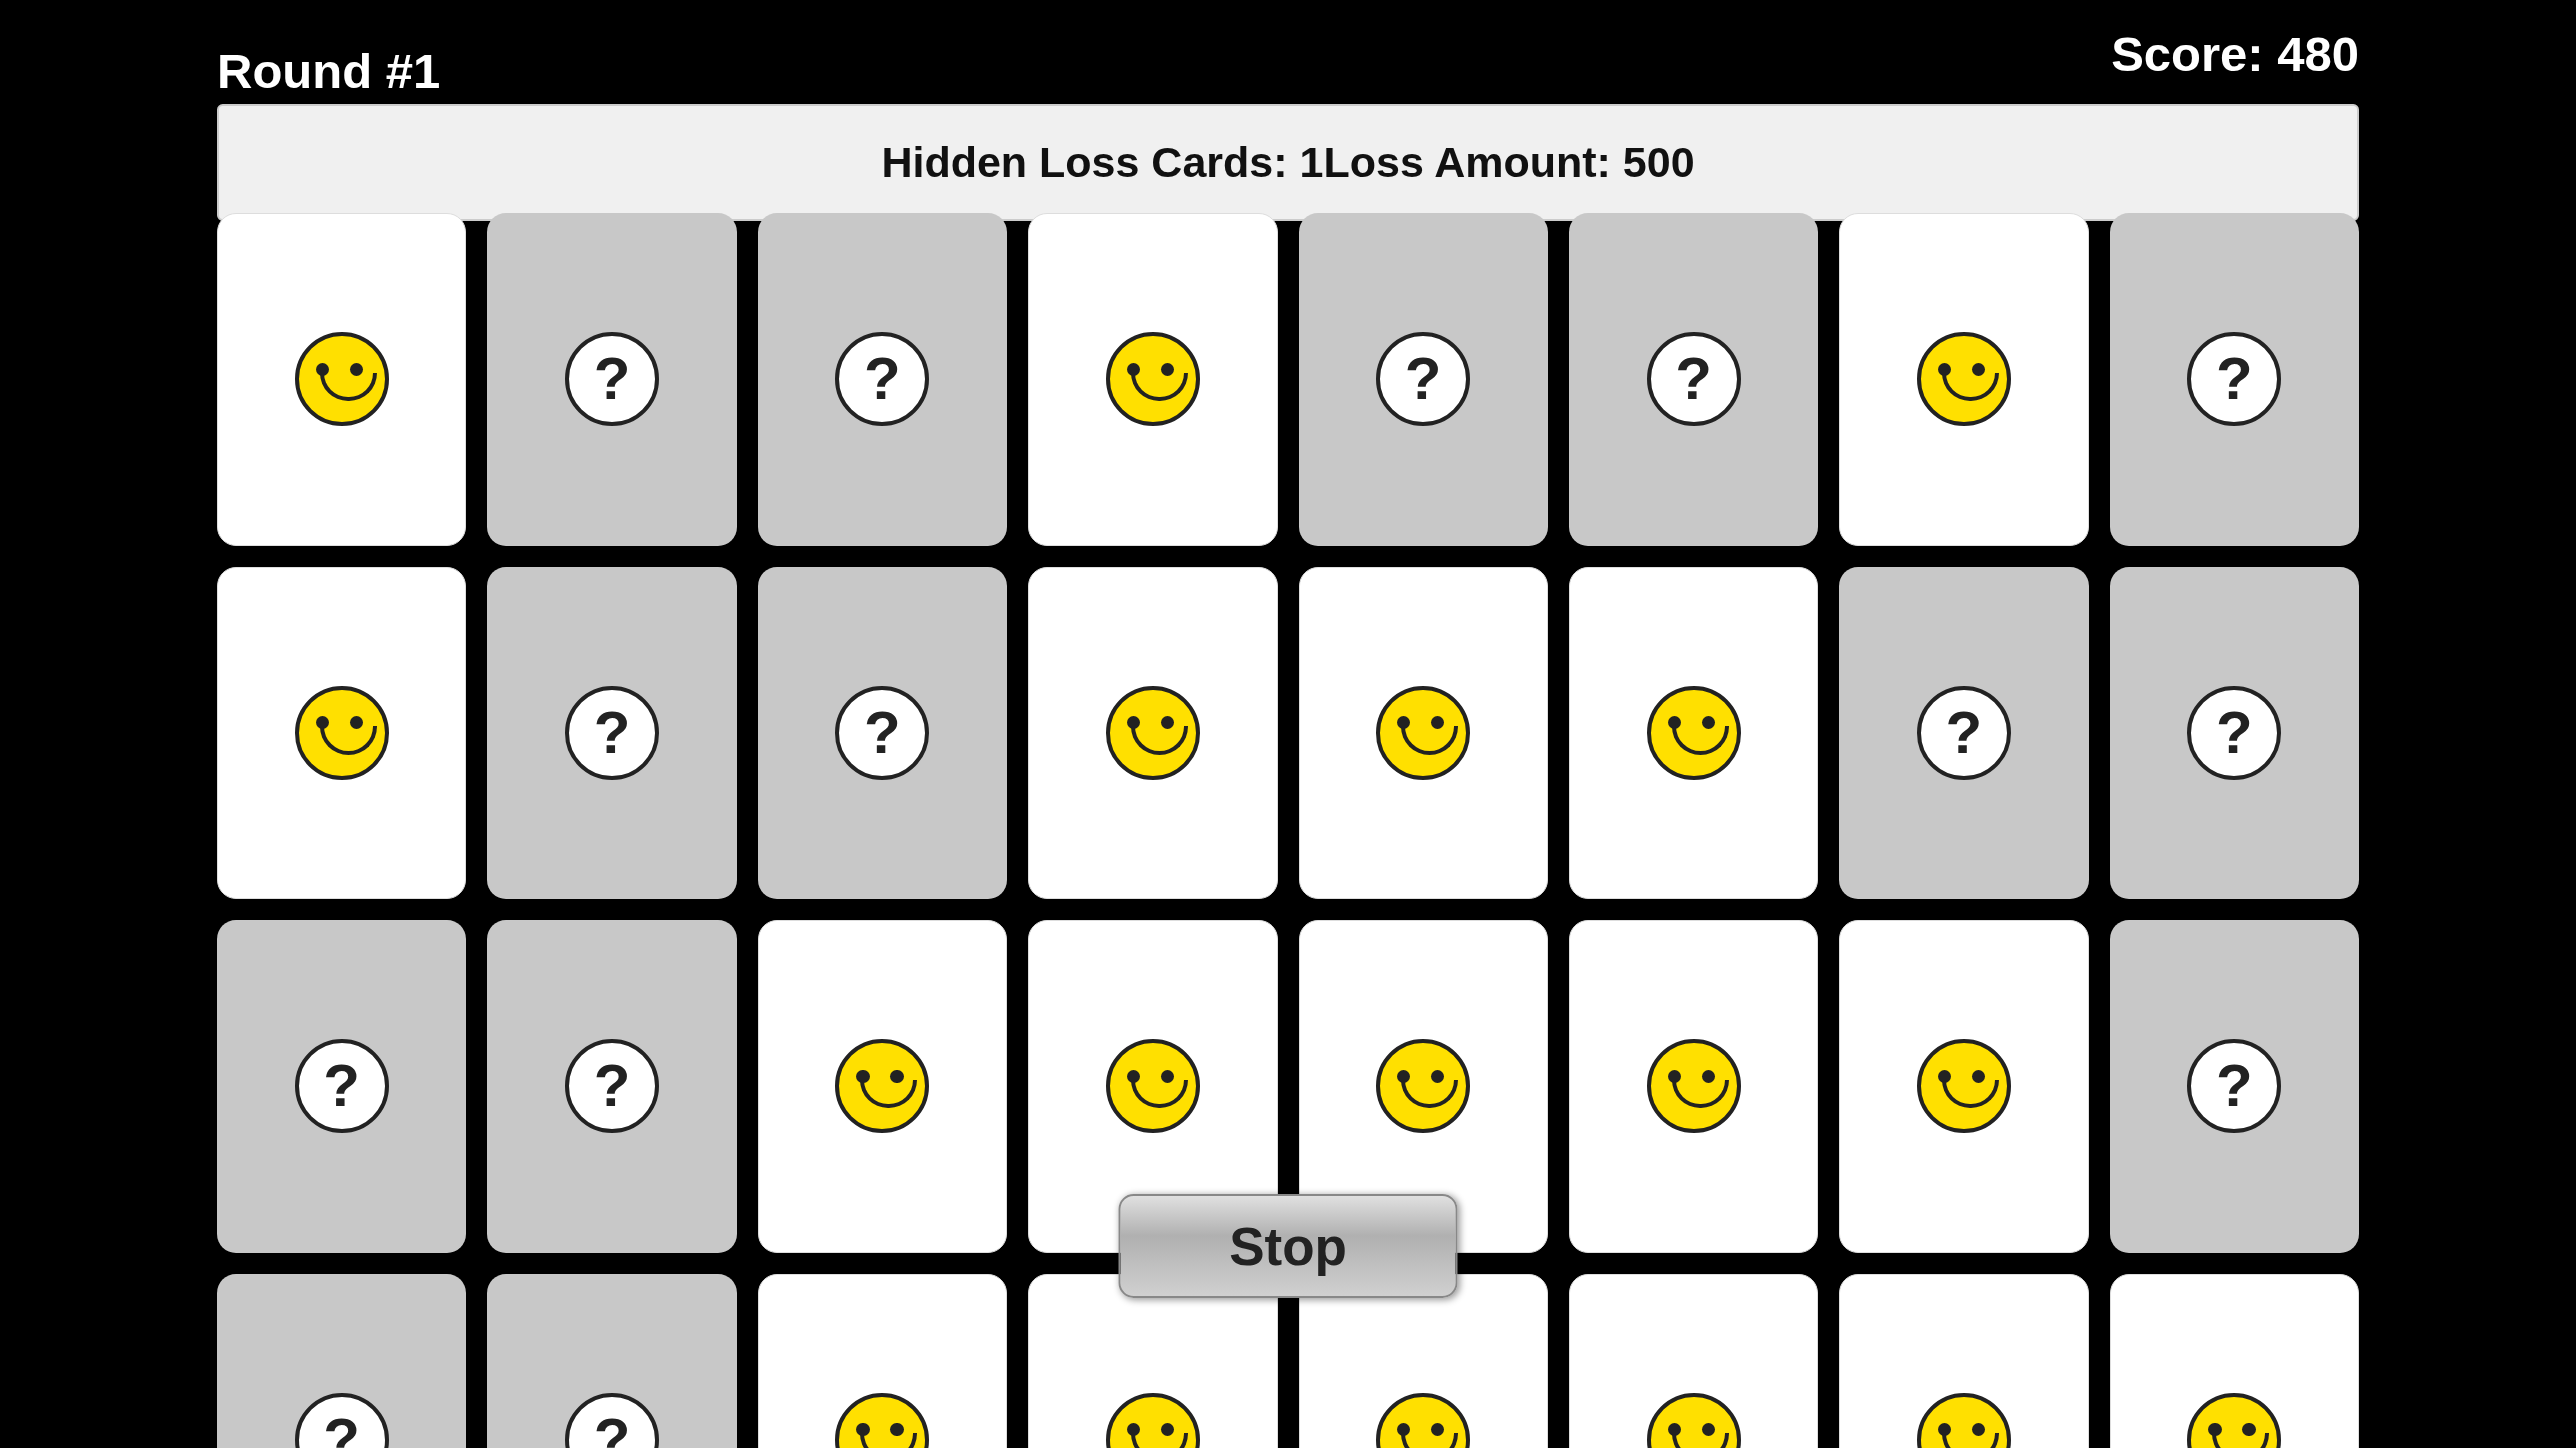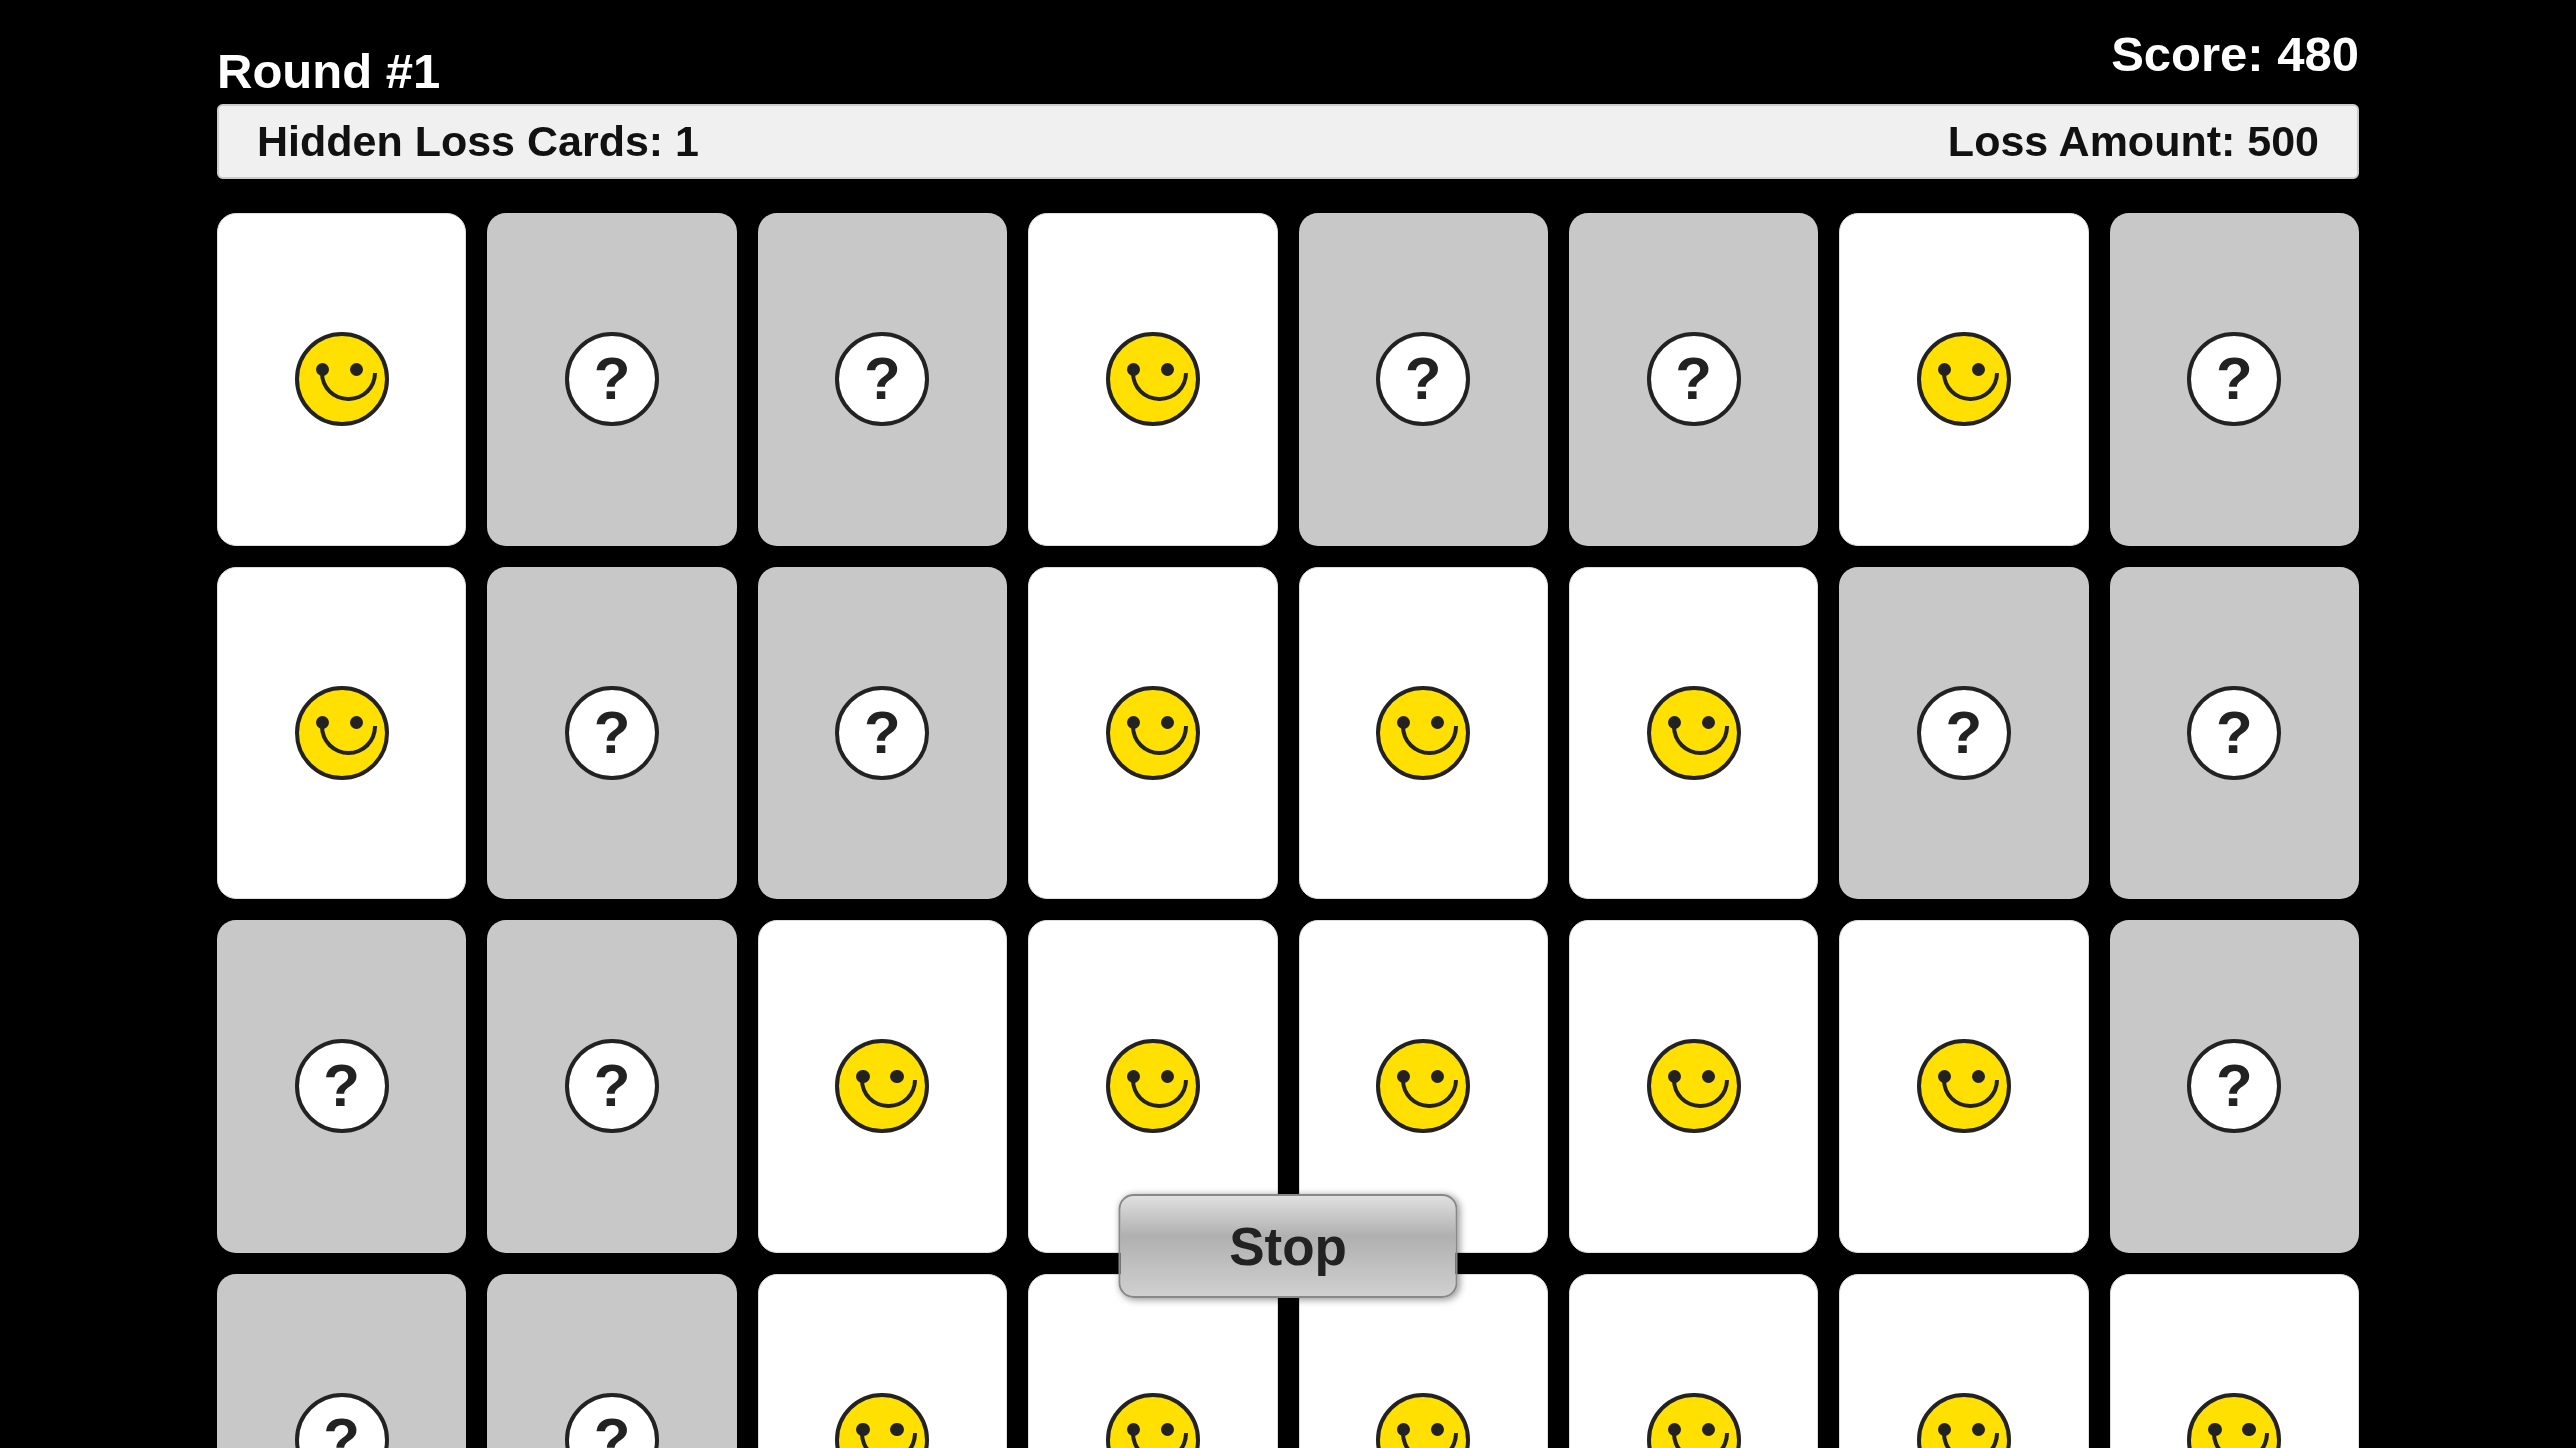--- a/index.html
+++ b/index.html
@@ -33,23 +33,23 @@
 
     #info-bar {
       position: absolute;
       top: 104px;
       left: 217px;
       right: 217px;
       background: #f0f0f0;
       border: 2.8px solid #ccc;
       border-radius: 5.7px;
       display: flex;
-      justify-content: space-between;
-      align-items: center;
-      padding: 11px 38px;
+      justify-content: center;
+      align-items: center;
+      padding: 32px 38px;
     }
 
     .info-item {
       font-size: 43px;
       font-weight: bold;
       color: #111;
     }
 
     #card-grid {
       position: absolute;

